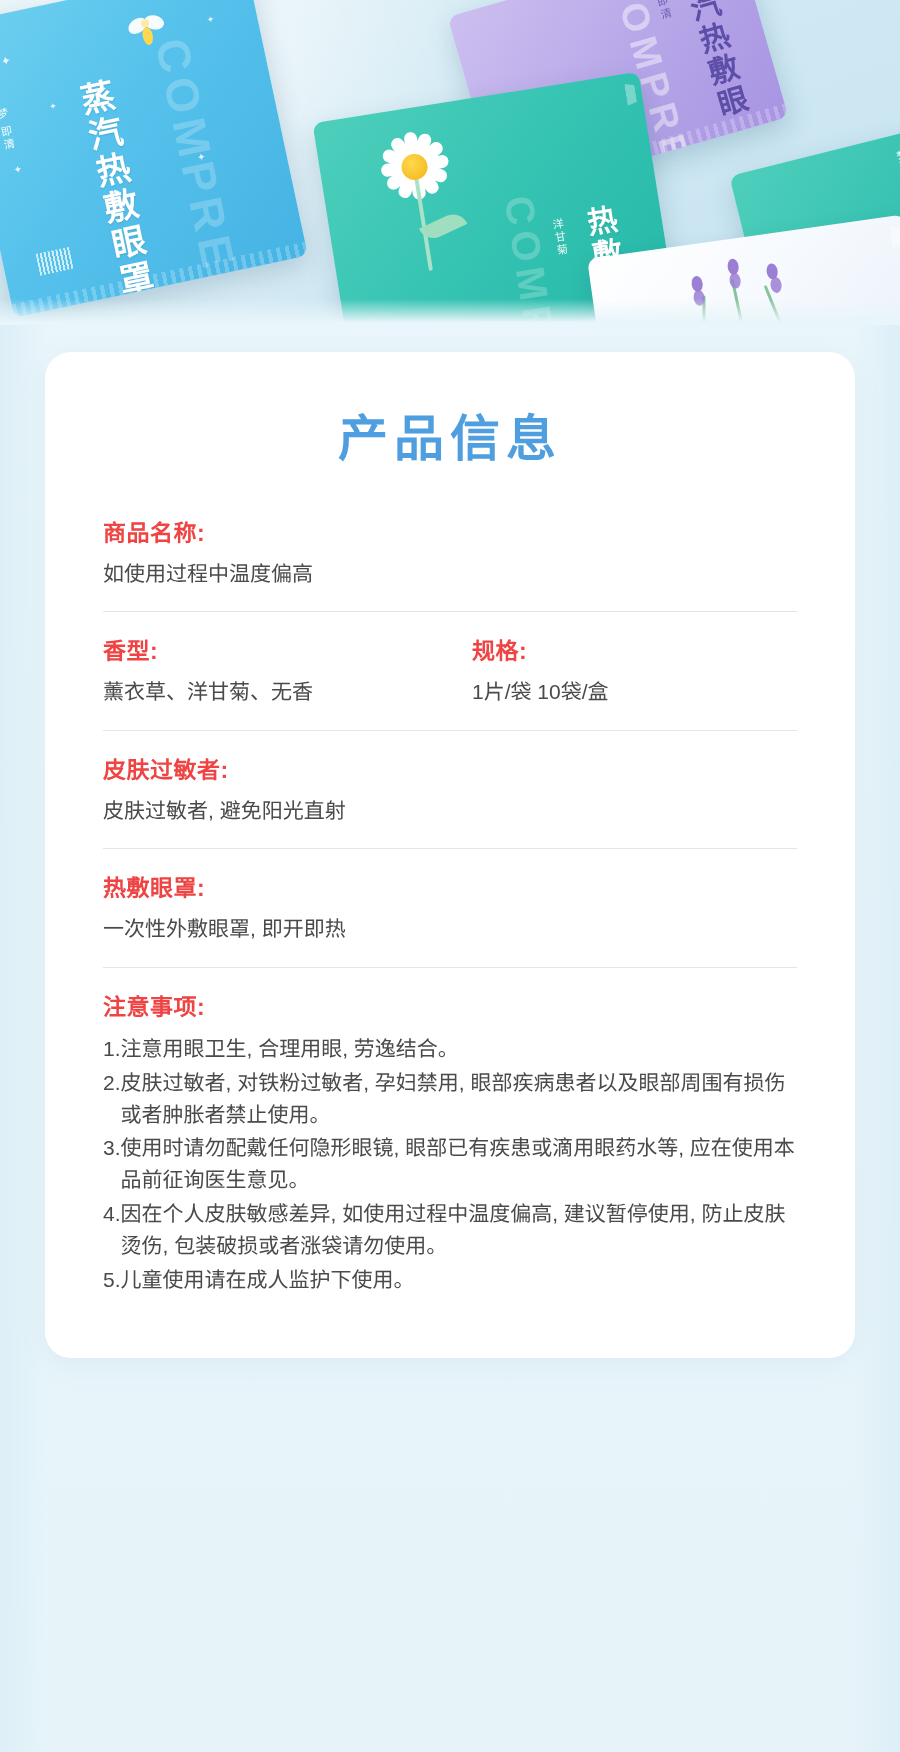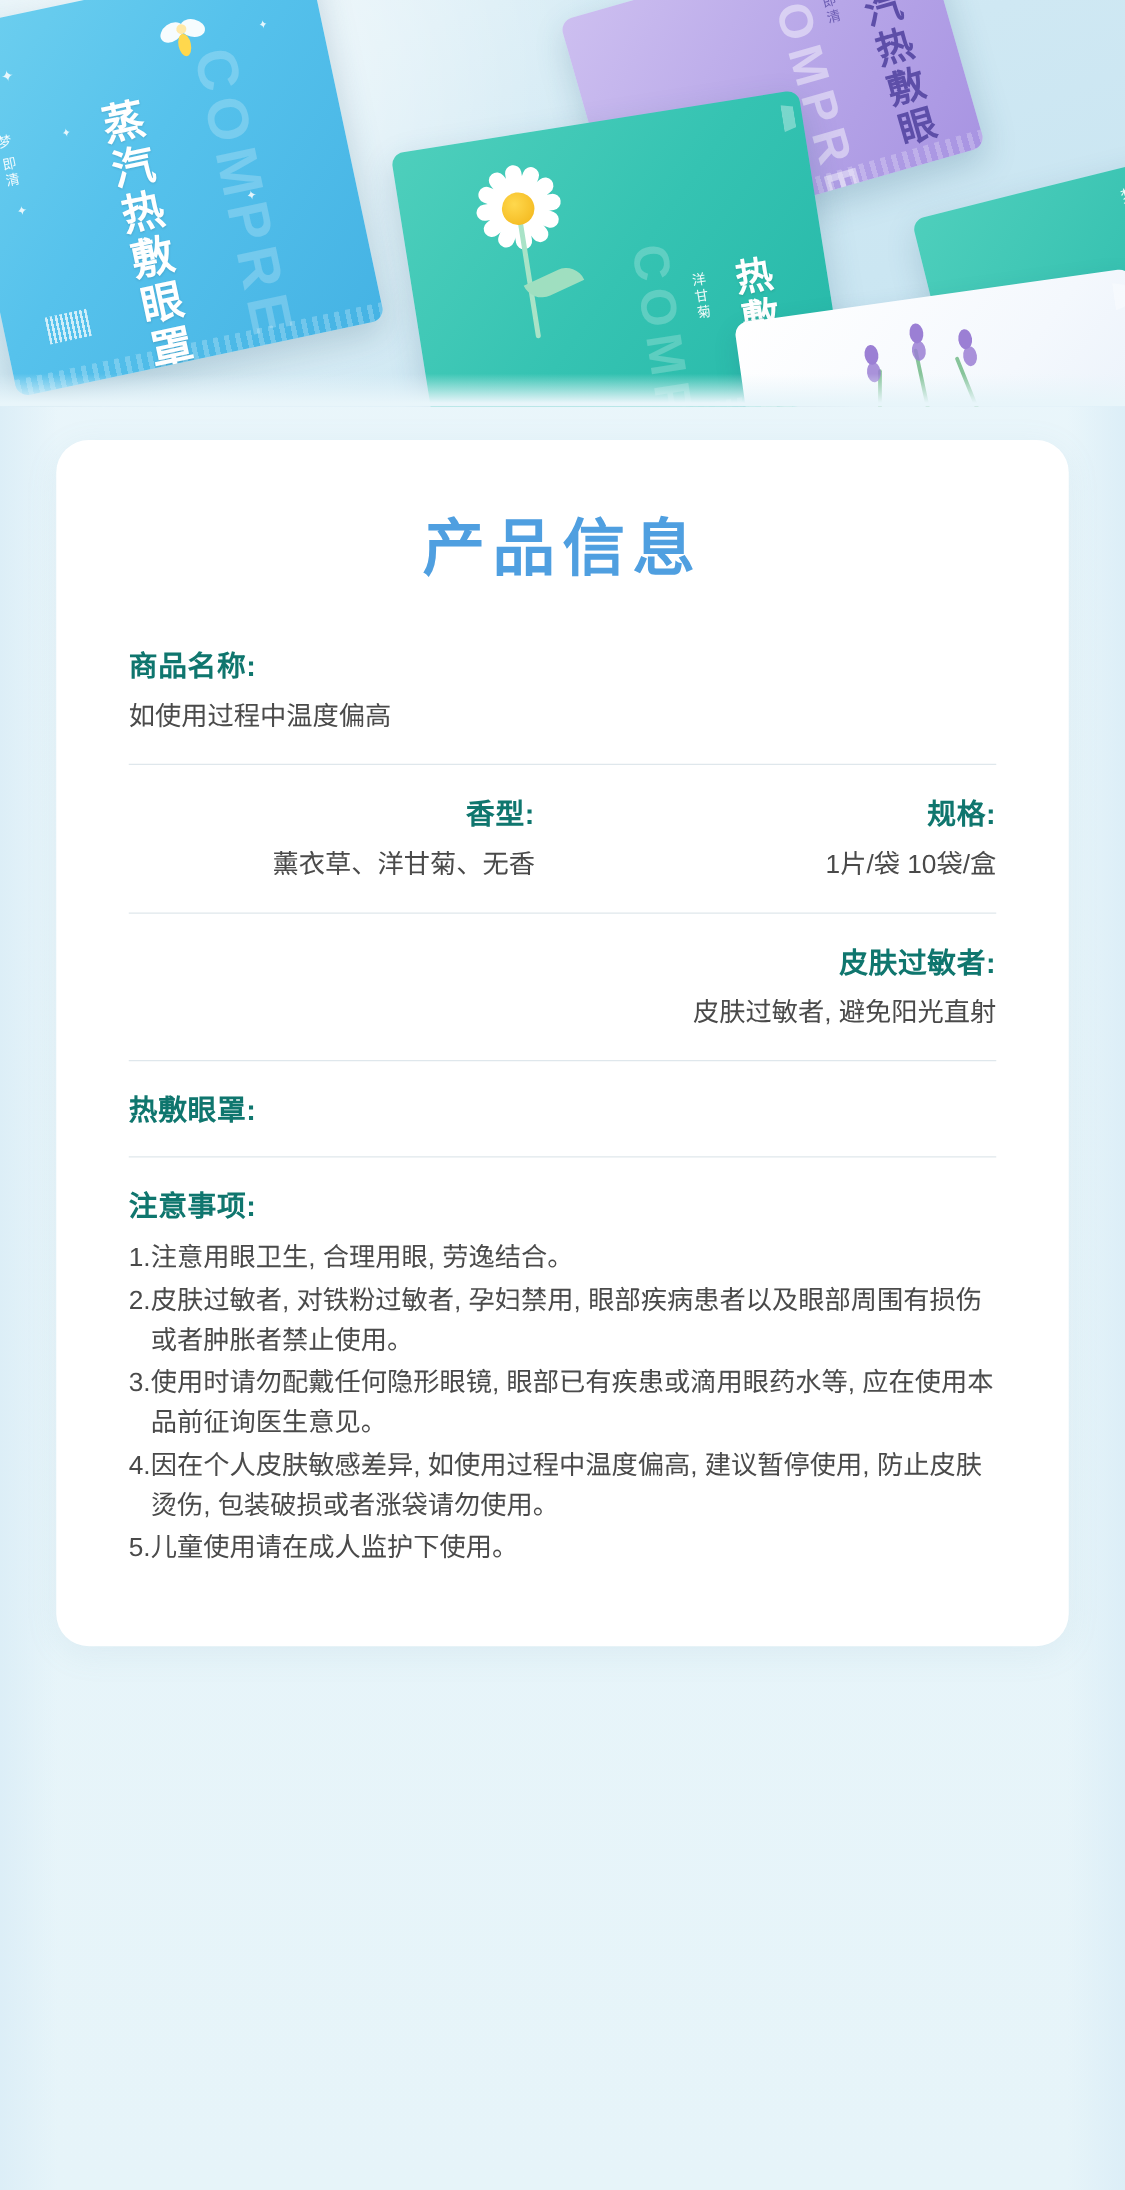--- a/index.html
+++ b/index.html
@@ -216,33 +216,33 @@
   .card-title {
     text-align: center;
     font-size: 50px;
     font-weight: 700;
     letter-spacing: 6px;
     color: #4f9fe0;
     margin-bottom: 44px;
   }
 
   .field-label {
-    color: #0f766e;
+    color: #ef4444;
     font-size: 23px;
     font-weight: 700;
     letter-spacing: .5px;
     margin-bottom: 11px;
   }
   .field-value {
     color: #4a4a4a;
     font-size: 21px;
     line-height: 1.45;
   }
 
-  .row { display: flex; text-align: right; }
+  .row { display: flex; }
   .row > .col { flex: 1 1 0; min-width: 0; }
   .row > .col:nth-child(2) { padding-left: 44px; }
 
   .divider {
     height: 1px;
     background: #dfe7ec;
     margin: 22px 0 20px 0;
   }
 
   .block { margin-bottom: 2px; }
@@ -389,20 +389,21 @@
     <div class="col">
       <div class="field-label">皮肤过敏者:</div>
       <div class="field-value">皮肤过敏者, 避免阳光直射</div>
     </div>
   </div>
 
   <div class="divider"></div>
 
   <div class="block">
     <div class="field-label">热敷眼罩:</div>
+    <div class="field-value">一次性外敷眼罩, 即开即热</div>
   </div>
 
   <div class="divider"></div>
 
   <div class="block">
     <div class="field-label">注意事项:</div>
     <ul class="notice-list">
       <li>
         <span class="num">1.</span>
         <span class="txt">注意用眼卫生, 合理用眼, 劳逸结合。</span>

